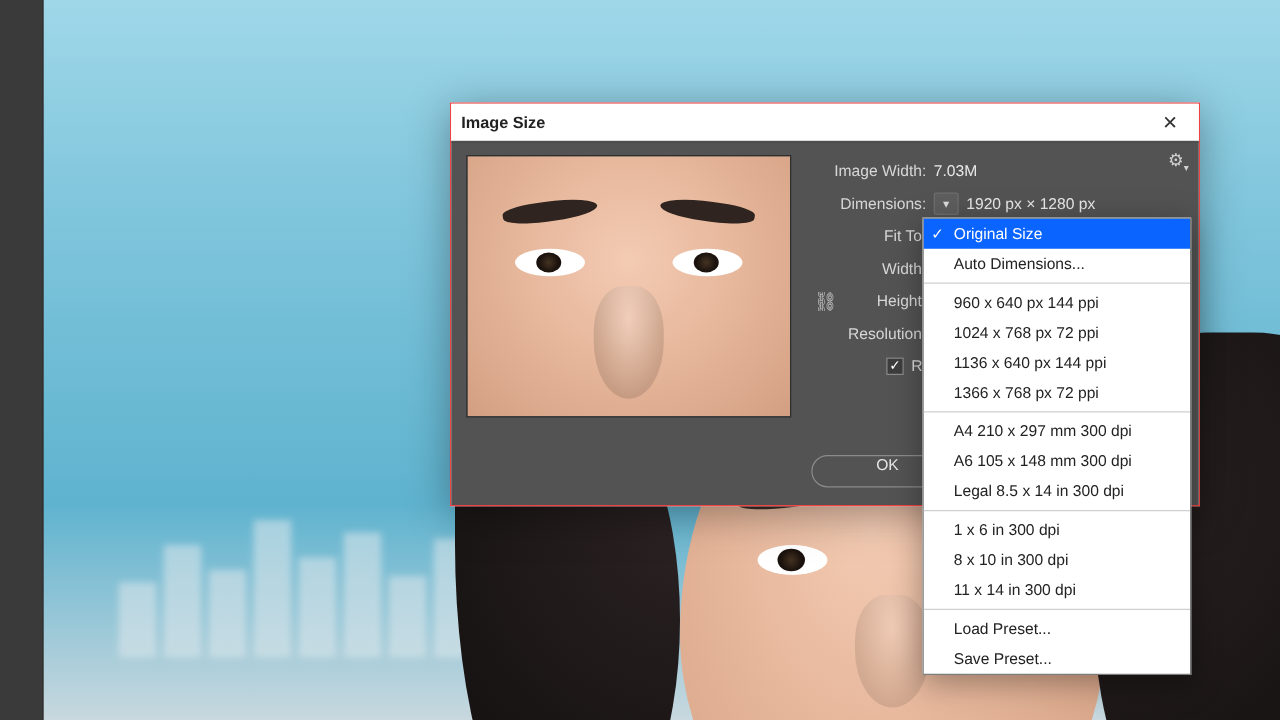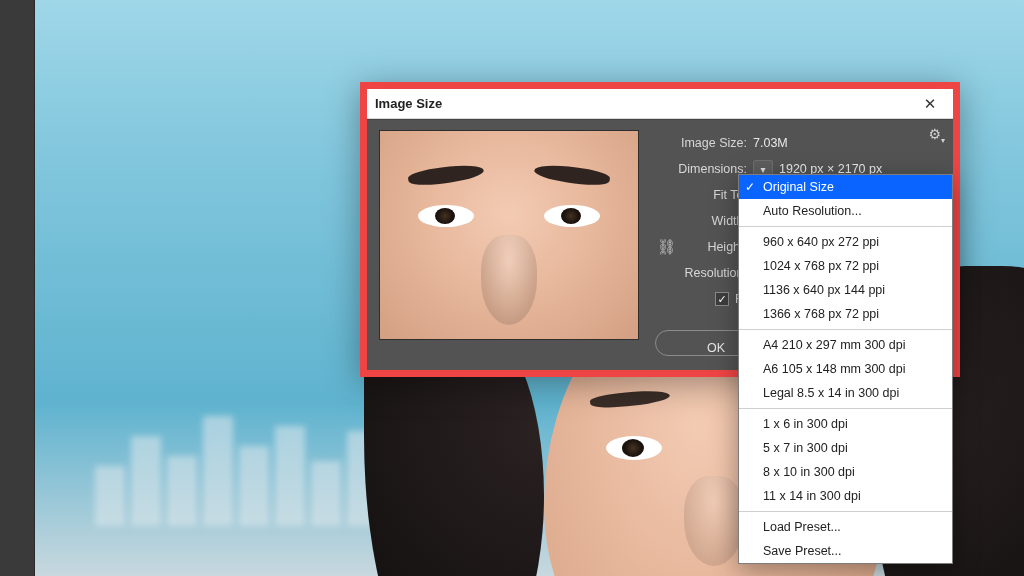--- a/index.html
+++ b/index.html
@@ -84,21 +84,21 @@
     width:60px; height:90px;
     background: radial-gradient(ellipse at 50% 30%, rgba(255,255,255,.15), rgba(0,0,0,.1) 70%);
     border-radius: 40% 40% 50% 50%;
   }
 
   
   .dialog {
     position: absolute; left: 360px; top: 82px;
     width: 600px;
     background: #fff;
-    border: 7px solid #ef4444;
+    border: 1px solid #ef4444;
     box-shadow: 0 6px 32px rgba(0,0,0,.35);
   }
   .titlebar {
     height: 30px; display: flex; align-items: center; justify-content: space-between;
     padding: 0 8px;
     background: #fff;
     border-bottom: 1px solid #d8d8d8;
   }
   .titlebar .title { font-weight: 600; font-size: 13px; color:#222;}
   .titlebar .close {
@@ -165,21 +165,21 @@
     position:absolute; left:2px; top:108px;
     color:#c7c7c7; font-size:15px;
   }
   .checkbox{
     width:14px;height:14px;border:1px solid #8a8a8a;background:#3d3d3d;
     display:inline-flex;align-items:center;justify-content:center;color:#fff;font-size:11px;line-height:1;
   }
   .btn-row{ margin-top:18px; display:flex; gap:0; justify-content:flex-start;}
   .btn{
     width:122px; height:26px; border:1px solid #8b8b8b; background:transparent; color:#e6e6e6;
-    border-radius:14px; font-size:12.5px; display:flex;align-items:flex-end;justify-content:center;
+    border-radius:14px; font-size:12.5px; display:flex;align-items:flex-start;justify-content:center;margin-top:40px;
   }
 
   
   .dropdown{
     position:absolute; left:738px; top:174px;
     width:215px; background:#fff; border:1px solid #7d7d7d;
     box-shadow:0 6px 24px rgba(0,0,0,.35);
     font-size:12.5px; color:#222;
   }
   .dropdown .item{
@@ -238,29 +238,29 @@
         <div class="pb-r"></div>
       <div class="pe-l"></div>
         <div class="pe-r"></div>
       <div class="pn"></div>
     </div>
 
     <div class="fields">
       <div class="gear">⚙︎<sub style="font-size:8px;">▾</sub></div>
 
       <div class="row">
-        <span class="lbl">Image Size:</span>
+        <span class="lbl">Image Width:</span>
         <span class="val">7.03M</span>
       </div>
       <div class="row">
         <span class="lbl">Dimensions:</span>
         <span class="dim-btn">
           <span>▾</span>
         </span>
-        <span class="val">1920 px  ×  2170 px</span>
+        <span class="val">1920 px  ×  1280 px</span>
       </div>
       <div class="row">
         <span class="lbl">Fit To:</span>
         <div class="select-vis">
           <span>Original Size</span>
           <span class="caret"></span>
         </div>
       </div>
 
       <span class="chain">⛓</span>
@@ -284,31 +284,30 @@
         <button class="btn">
           <span>OK</span>
         </button>
       </div>
     </div>
   </div>
 </div>
 
 <div class="dropdown">
     <div class="item selected">Original Size</div>
-    <div class="item">Auto Resolution...</div>
+    <div class="item">Auto Dimensions...</div>
     <hr>
-    <div class="item">960 x 640 px 272 ppi</div>
+    <div class="item">960 x 640 px 144 ppi</div>
     <div class="item">1024 x 768 px 72 ppi</div>
     <div class="item">1136 x 640 px 144 ppi</div>
     <div class="item">1366 x 768 px 72 ppi</div>
     <hr>
     <div class="item">A4 210 x 297 mm 300 dpi</div>
     <div class="item">A6 105 x 148 mm 300 dpi</div>
     <div class="item">Legal 8.5 x 14 in 300 dpi</div>
     <hr>
     <div class="item">1 x 6 in 300 dpi</div>
-    <div class="item">5 x 7 in 300 dpi</div>
     <div class="item">8 x 10 in 300 dpi</div>
     <div class="item">11 x 14 in 300 dpi</div>
     <hr>
     <div class="item">Load Preset...</div>
     <div class="item">Save Preset...</div>
   </div>
 
 </body></html>

